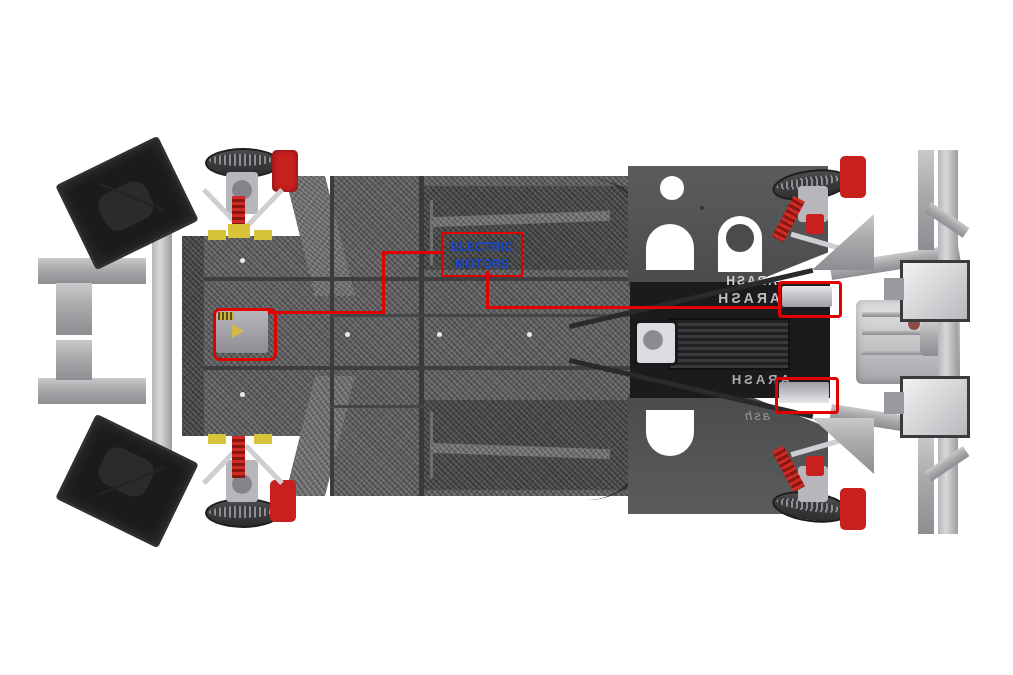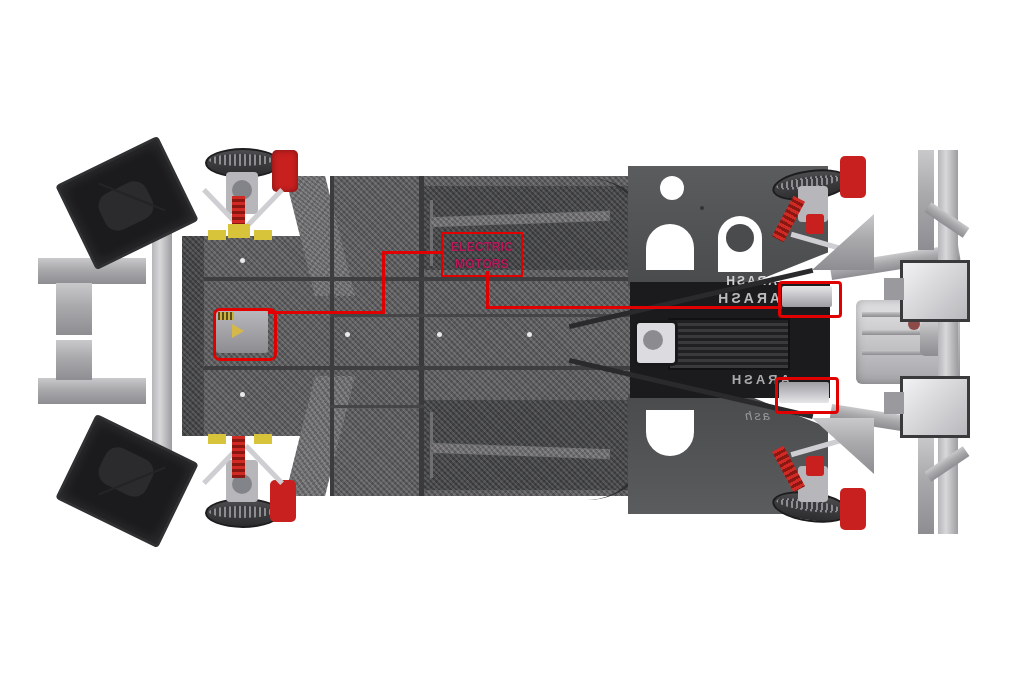--- a/index.html
+++ b/index.html
@@ -33,21 +33,21 @@
   .blk2{background:#2b2b2e;}
 
   
   .leader{position:absolute;background:#e00000;}
   .callout{
     position:absolute;border:2px solid #e00000;background:transparent;
     display:flex;align-items:center;justify-content:center;
     text-align:center;line-height:1.04;
   }
   .callout span{
-    color:#be185d;font-size:12px;font-weight:700;letter-spacing:.3px;
+    color:#1d4ed8;font-size:12px;font-weight:700;letter-spacing:.3px;
     text-shadow:0 0 2px rgba(0,0,0,.55);
     font-family:"Liberation Sans",sans-serif;
   }
   .hl{position:absolute;border:3px solid #e00000;}
 
   .warn{
     position:absolute;width:0;height:0;
     border-top:7px solid transparent;border-bottom:7px solid transparent;
     border-left:12px solid #d6b84a;
   }

